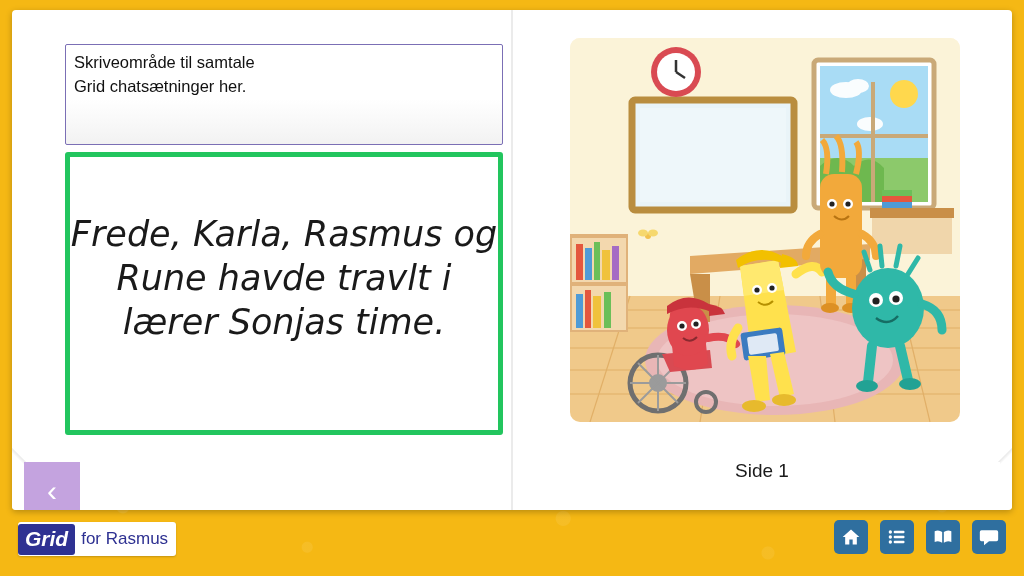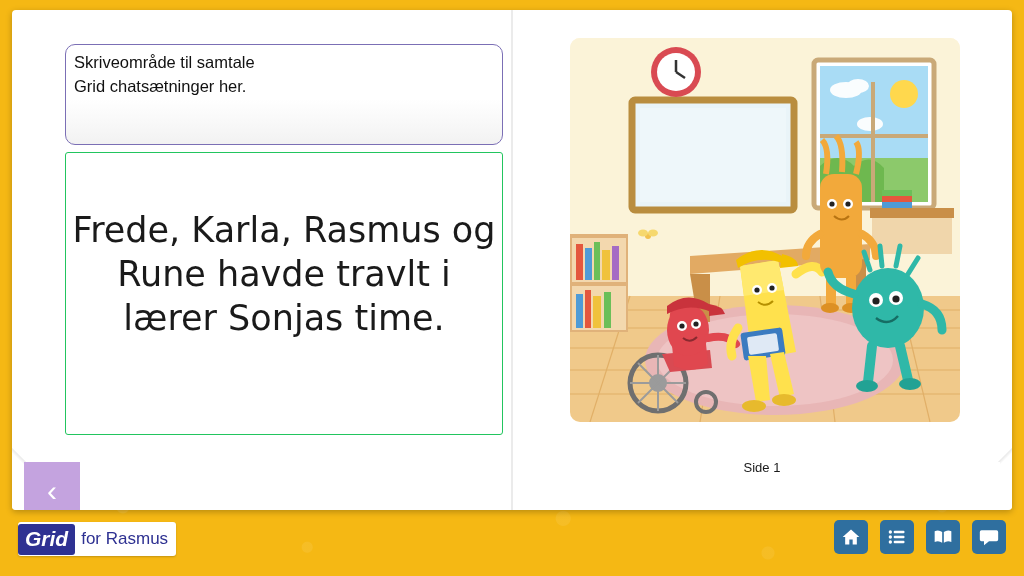--- a/index.html
+++ b/index.html
@@ -45,34 +45,35 @@
   .curl.left  { left: 0;  clip-path: polygon(0 100%, 100% 100%, 0 0); background: linear-gradient(45deg,#ffffff 0 46%, #dcdcdc 52%, #f6f6f6 100%); }
   .curl.right { right: 0; clip-path: polygon(100% 100%, 0 100%, 100% 0); background: linear-gradient(-45deg,#ffffff 0 46%, #dcdcdc 52%, #f6f6f6 100%); }
 
   
   .left-page { position: absolute; left: 0; top: 0; width: 500px; height: 500px; }
 
   .chat-box {
     position: absolute; left: 53px; top: 34px;
     width: 438px; height: 101px;
     border: 1px solid #7b6fb5;
-    border-radius: 10px;
+    border-radius: 2px;
     background: linear-gradient(to bottom, #ffffff 0%, #ffffff 55%, #f2f2f2 100%);
     padding: 6px 8px 0 8px;
   }
   .chat-line { font-size: 16.5px; color: #111; line-height: 1.45; }
 
   .sentence-box {
     position: absolute; left: 53px; top: 142px;
     width: 438px; height: 283px;
-    border: 1px solid #22c55e;
+    border: 5px solid #22c55e;
     border-radius: 3px;
     background: #ffffff;
     display: flex; align-items: flex-start; justify-content: center;
     padding-top: 55px;
+    font-style: italic;
   }
   .sentence-text {
     font-size: 35px;
     line-height: 1.26;
     color: #1a1a1a;
     text-align: center;
     width: 432px;
     font-family: "DejaVu Sans", sans-serif;
     font-weight: 400;
   }
@@ -82,21 +83,21 @@
 
   .illus {
     position: absolute; left: 58px; top: 28px;
     width: 390px; height: 384px;
     border-radius: 10px;
     overflow: hidden;
     background: #fdf7e3;
   }
   .page-label {
     position: absolute; left: 0; right: 0; top: 450px;
-    text-align: center; font-size: 13px; color: #1a1a1a;
+    text-align: center; font-size: 19px; color: #1a1a1a;
   }
   .nav-prev-wrap {
     position: absolute; left: 12px; top: 452px; width: 56px; height: 58px;
     background: #c4a3df; display:flex; align-items:center; justify-content:center;
     color:#fff; font-size: 30px; border-bottom-left-radius: 4px;
   }
   .nav-next-wrap {
     position: absolute; right: 12px; top: 452px; width: 56px; height: 58px;
     background: #ffffff; display:flex; align-items:center; justify-content:center;
     color:#ffffff; font-size: 30px; border-bottom-right-radius: 4px;

